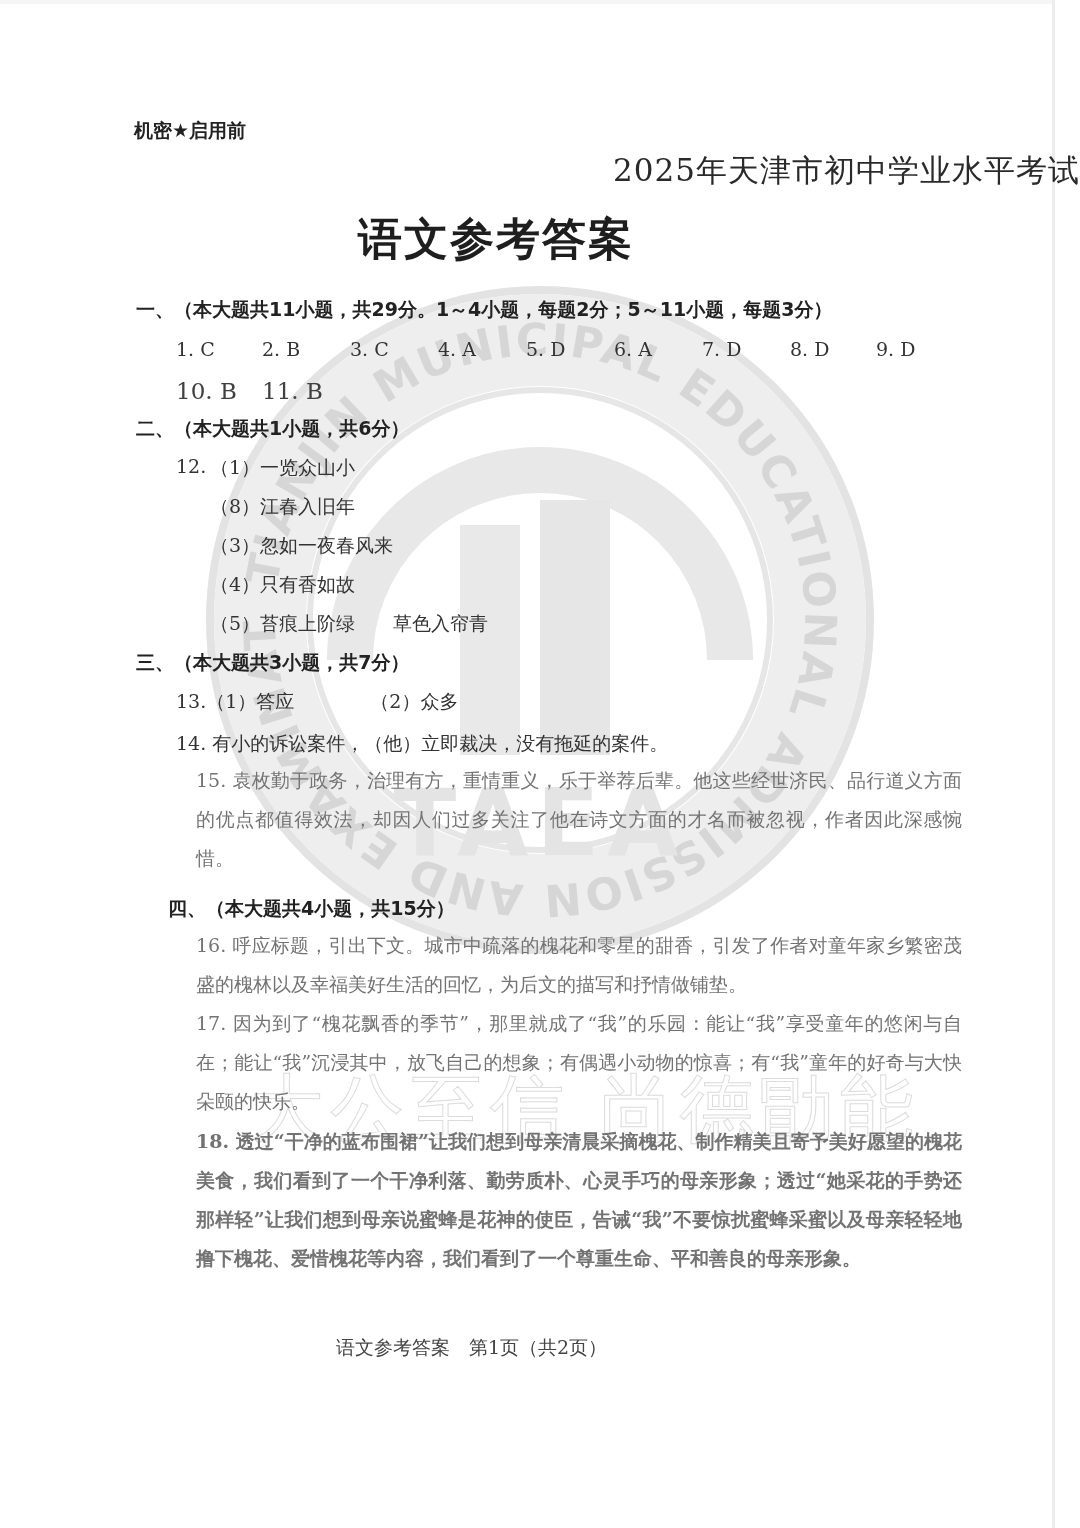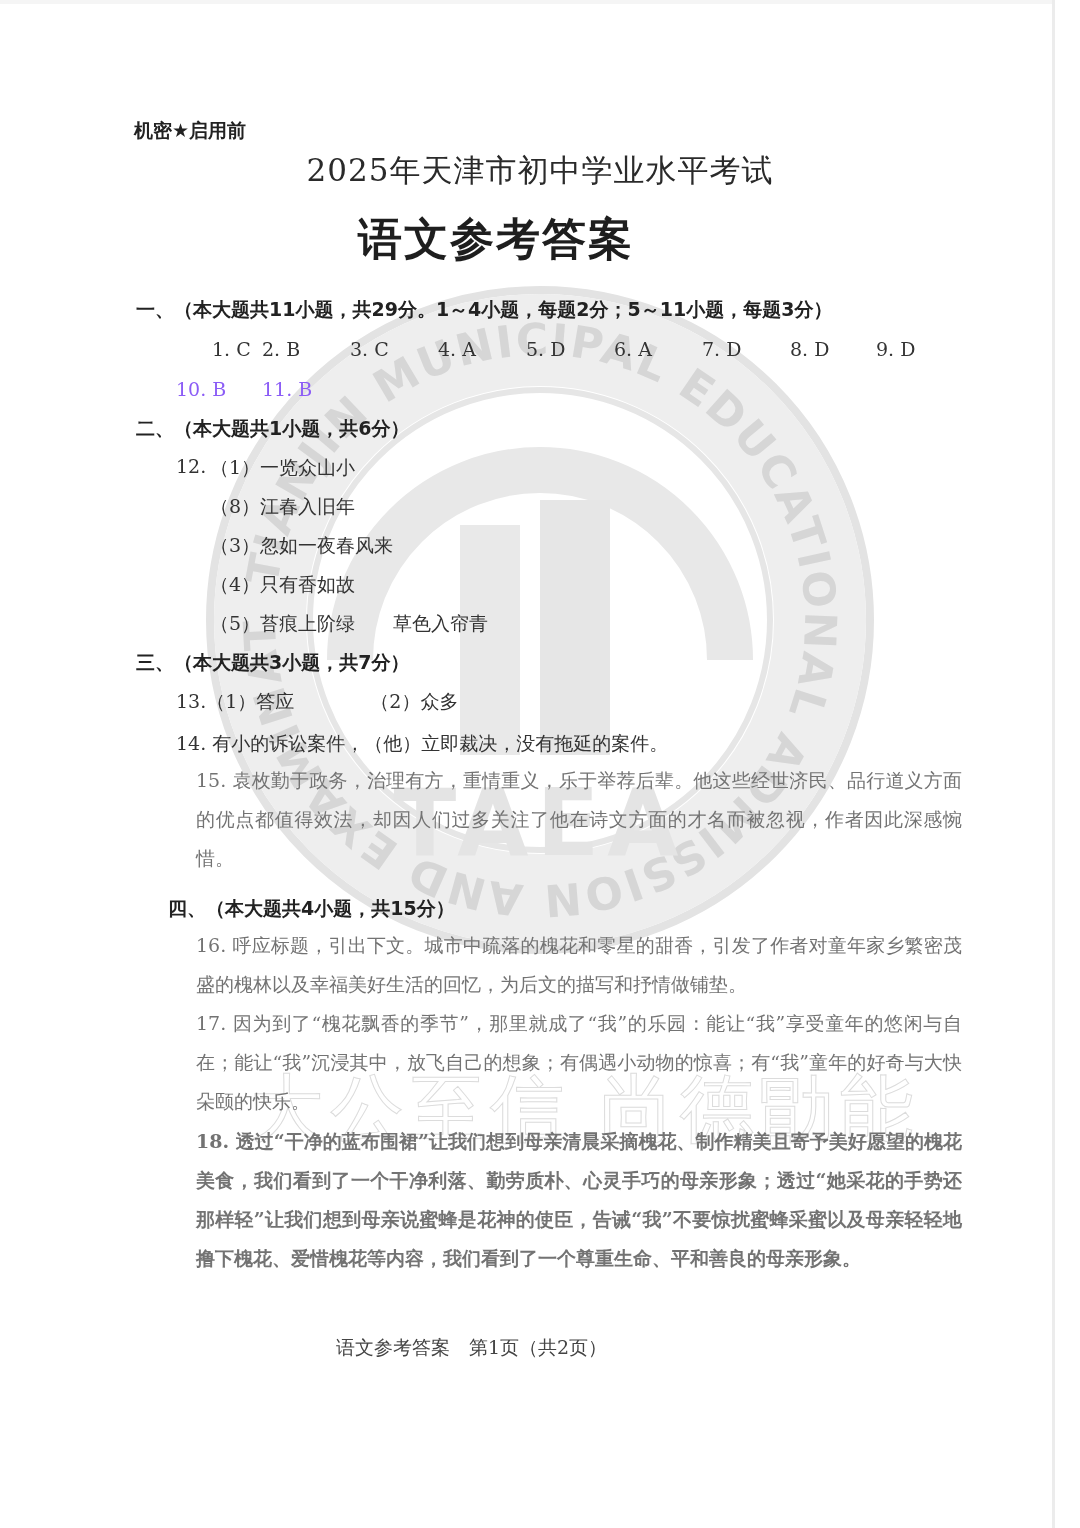--- a/index.html
+++ b/index.html
@@ -29,37 +29,37 @@
       pointer-events: none;
       -webkit-text-stroke: 1px #dcdcdc; color: transparent;
     }
     .content { position: absolute; left: 0; top: 0; width: 1080px; }
     .secret {
       position: absolute; left: 134px; top: 118px;
       font-size: 19px; font-weight: bold; color: #222;
       font-family: "DejaVu Sans", sans-serif;
     }
     .exam-title {
-      position: absolute; left: 0; width: 1080px; top: 150px; text-align: center;
+      position: absolute; left: 0; width: 1080px; top: 150px; text-align: right;
       font-size: 31px; color: #2a2a2a; letter-spacing: 1px;
     }
     .doc-title {
       position: absolute; left: 0; width: 992px; top: 210px; text-align: center;
       font-size: 44px; font-weight: bold; color: #1e1e1e;
       font-family: "DejaVu Sans", sans-serif; letter-spacing: 2px;
     }
     .line {
       position: absolute; font-size: 19px; color: #333; white-space: nowrap;
     }
     .section-head {
       position: absolute; left: 136px; font-size: 19px; font-weight: bold; color: #222;
       font-family: "DejaVu Sans", sans-serif; white-space: nowrap;
     }
     .mc { position: absolute; top: 338px; font-size: 19px; color: #333; }
-    .mc2 { position: absolute; top: 378px; font-size: 19px; color: #8b5cf6; }
+    .mc2 { position: absolute; top: 378px; font-size: 23px; color: #404040; }
     .para {
       position: absolute; left: 176px; width: 766px;
       font-size: 19px; line-height: 39px; color: #737373;
       text-align: justify;
       margin-left: 20px;
     }
     .footer {
       position: absolute; left: 0; width: 943px; top: 1335px; text-align: center;
       font-size: 19px; color: #444;
     }
@@ -90,21 +90,21 @@
 
 <div class="motto">大公至信 尚德勖能</div>
 
 <div class="content">
   <div class="secret">机密★启用前</div>
   <div class="exam-title">2025年天津市初中学业水平考试</div>
   <div class="doc-title">语文参考答案</div>
 
   <div class="section-head" style="top:297px;">一、（本大题共11小题，共29分。1～4小题，每题2分；5～11小题，每题3分）</div>
   <div>
-    <span class="mc" style="left:176px;margin-left:36px;"><span>1.</span> <span>C</span></span>
+    <span class="mc" style="left:176px;"><span>1.</span> <span>C</span></span>
     <span class="mc" style="left:262px;"><span>2.</span> <span>B</span></span>
     <span class="mc" style="left:350px;"><span>3.</span> <span>C</span></span>
     <span class="mc" style="left:438px;"><span>4.</span> <span>A</span></span>
     <span class="mc" style="left:526px;"><span>5.</span> <span>D</span></span>
     <span class="mc" style="left:614px;"><span>6.</span> <span>A</span></span>
     <span class="mc" style="left:702px;"><span>7.</span> <span>D</span></span>
     <span class="mc" style="left:790px;"><span>8.</span> <span>D</span></span>
     <span class="mc" style="left:876px;"><span>9.</span> <span>D</span></span>
   </div>
   <div>

